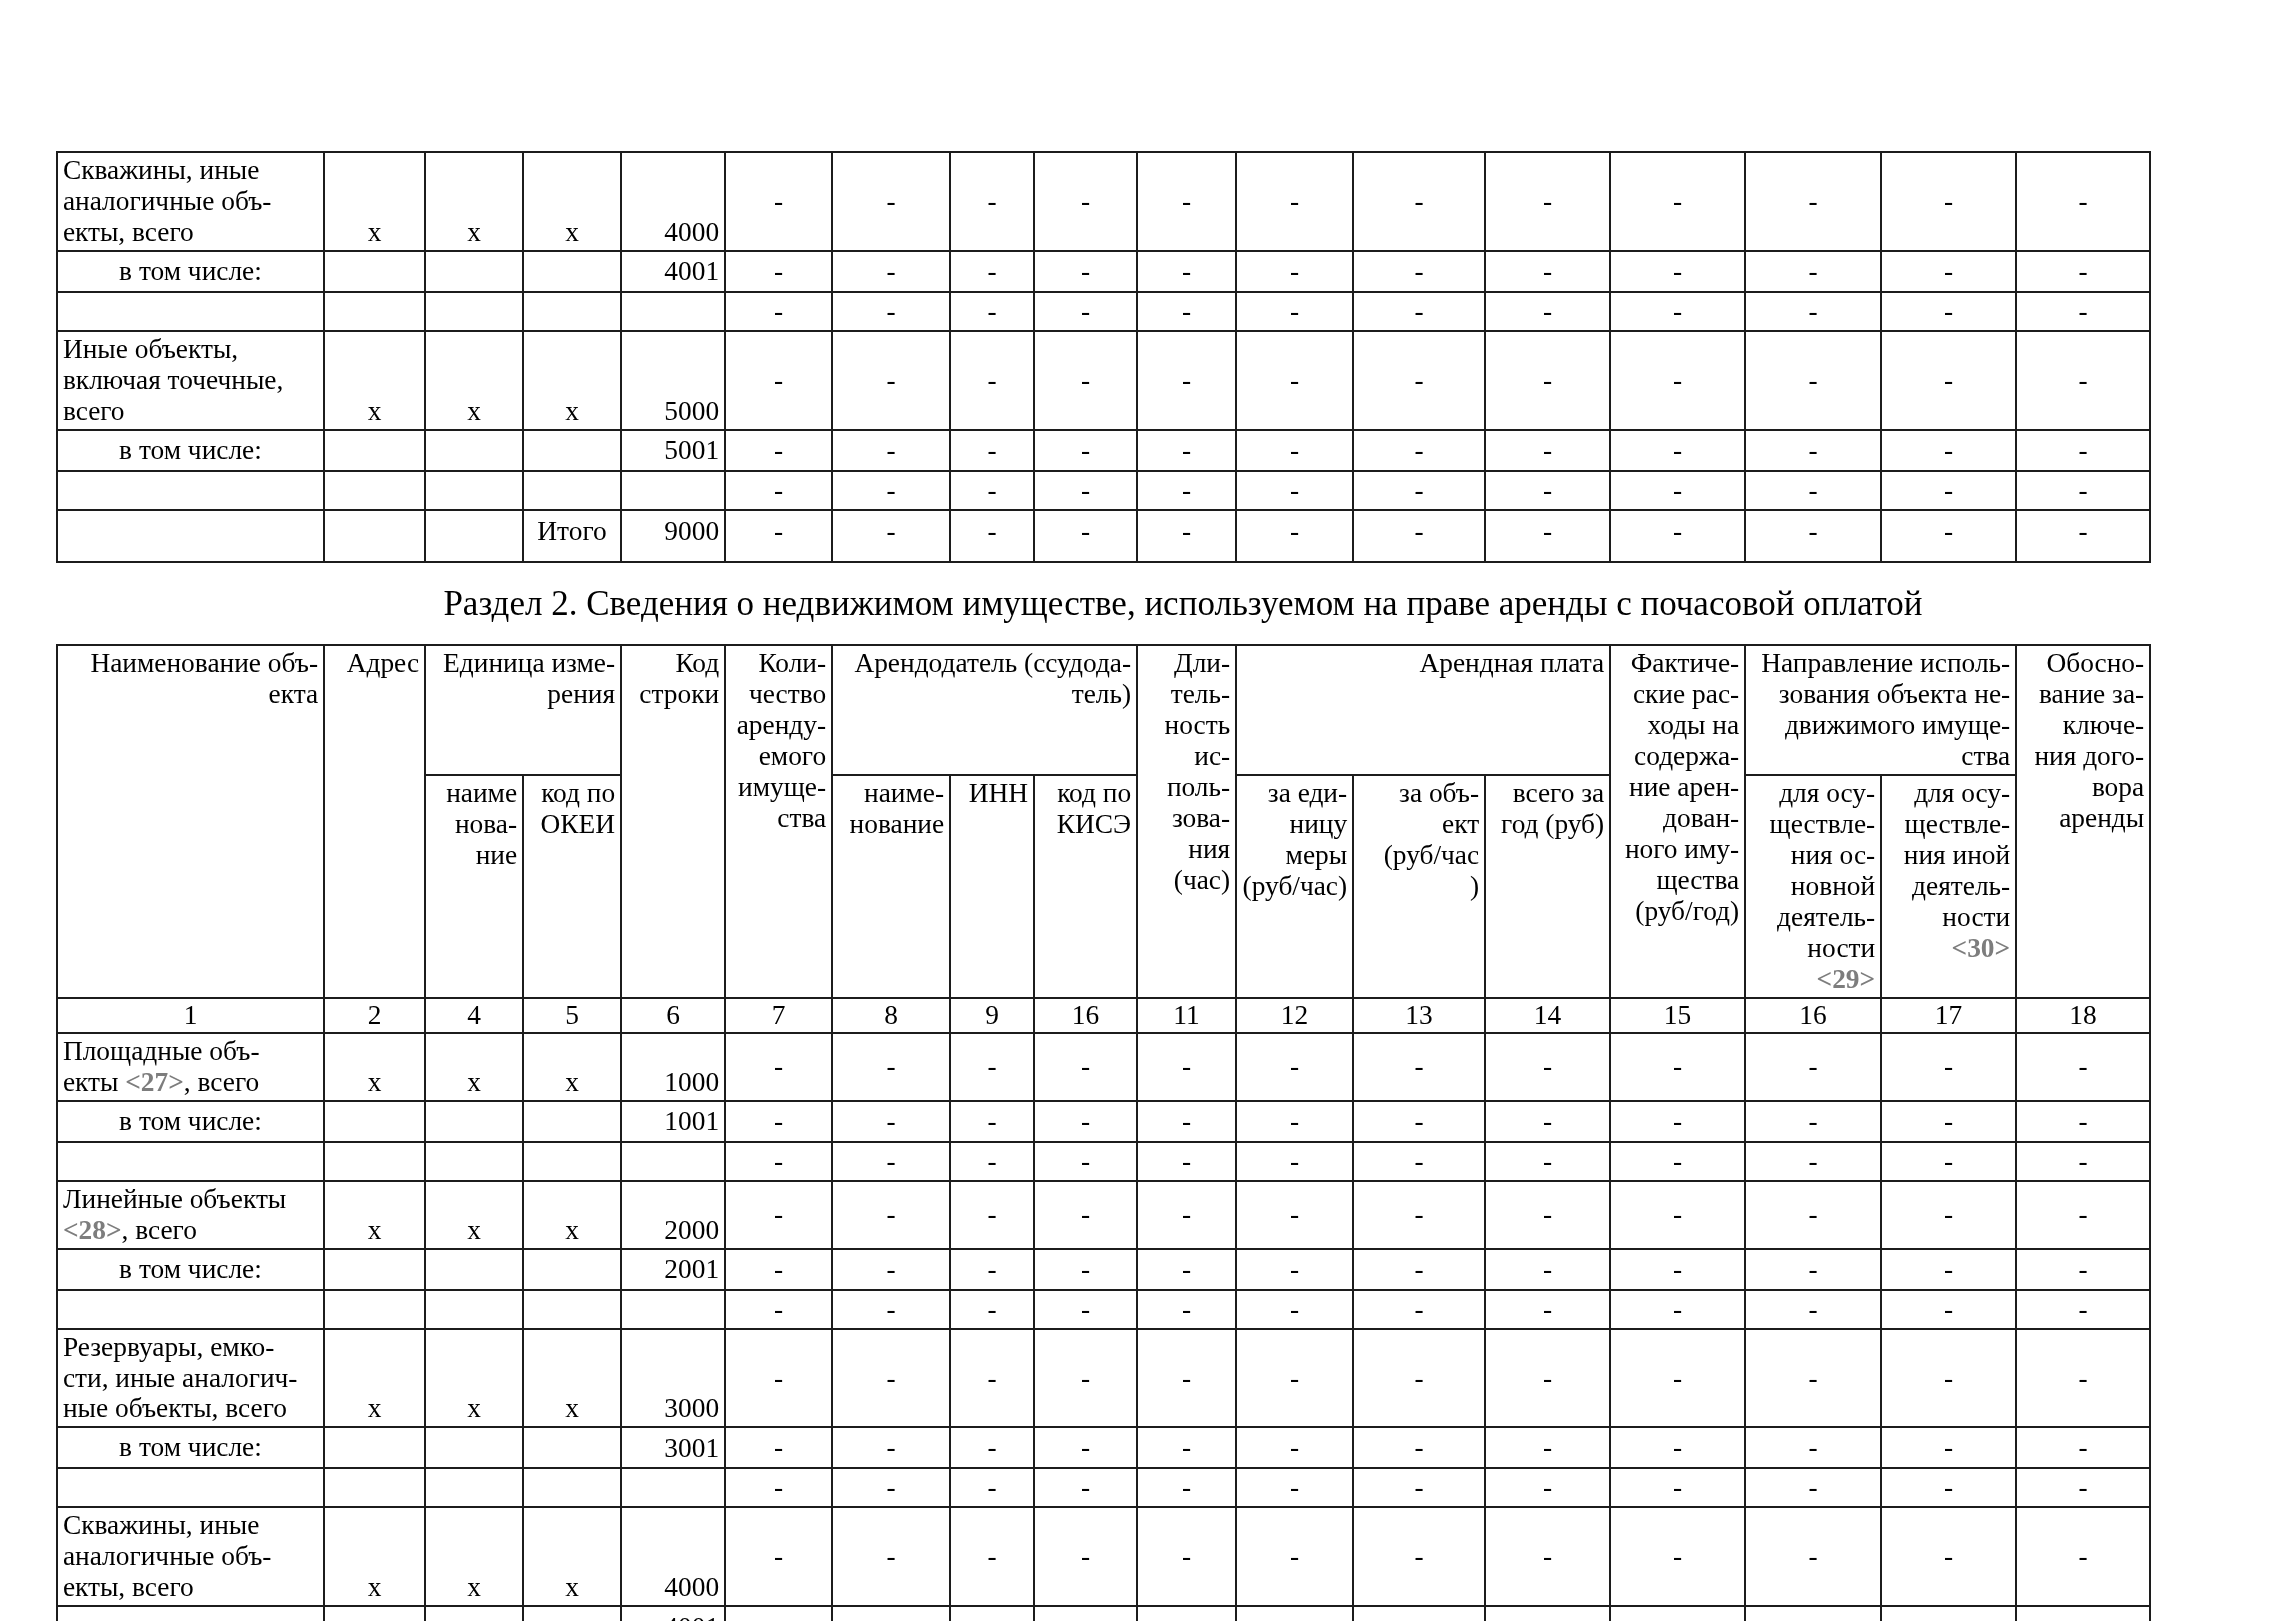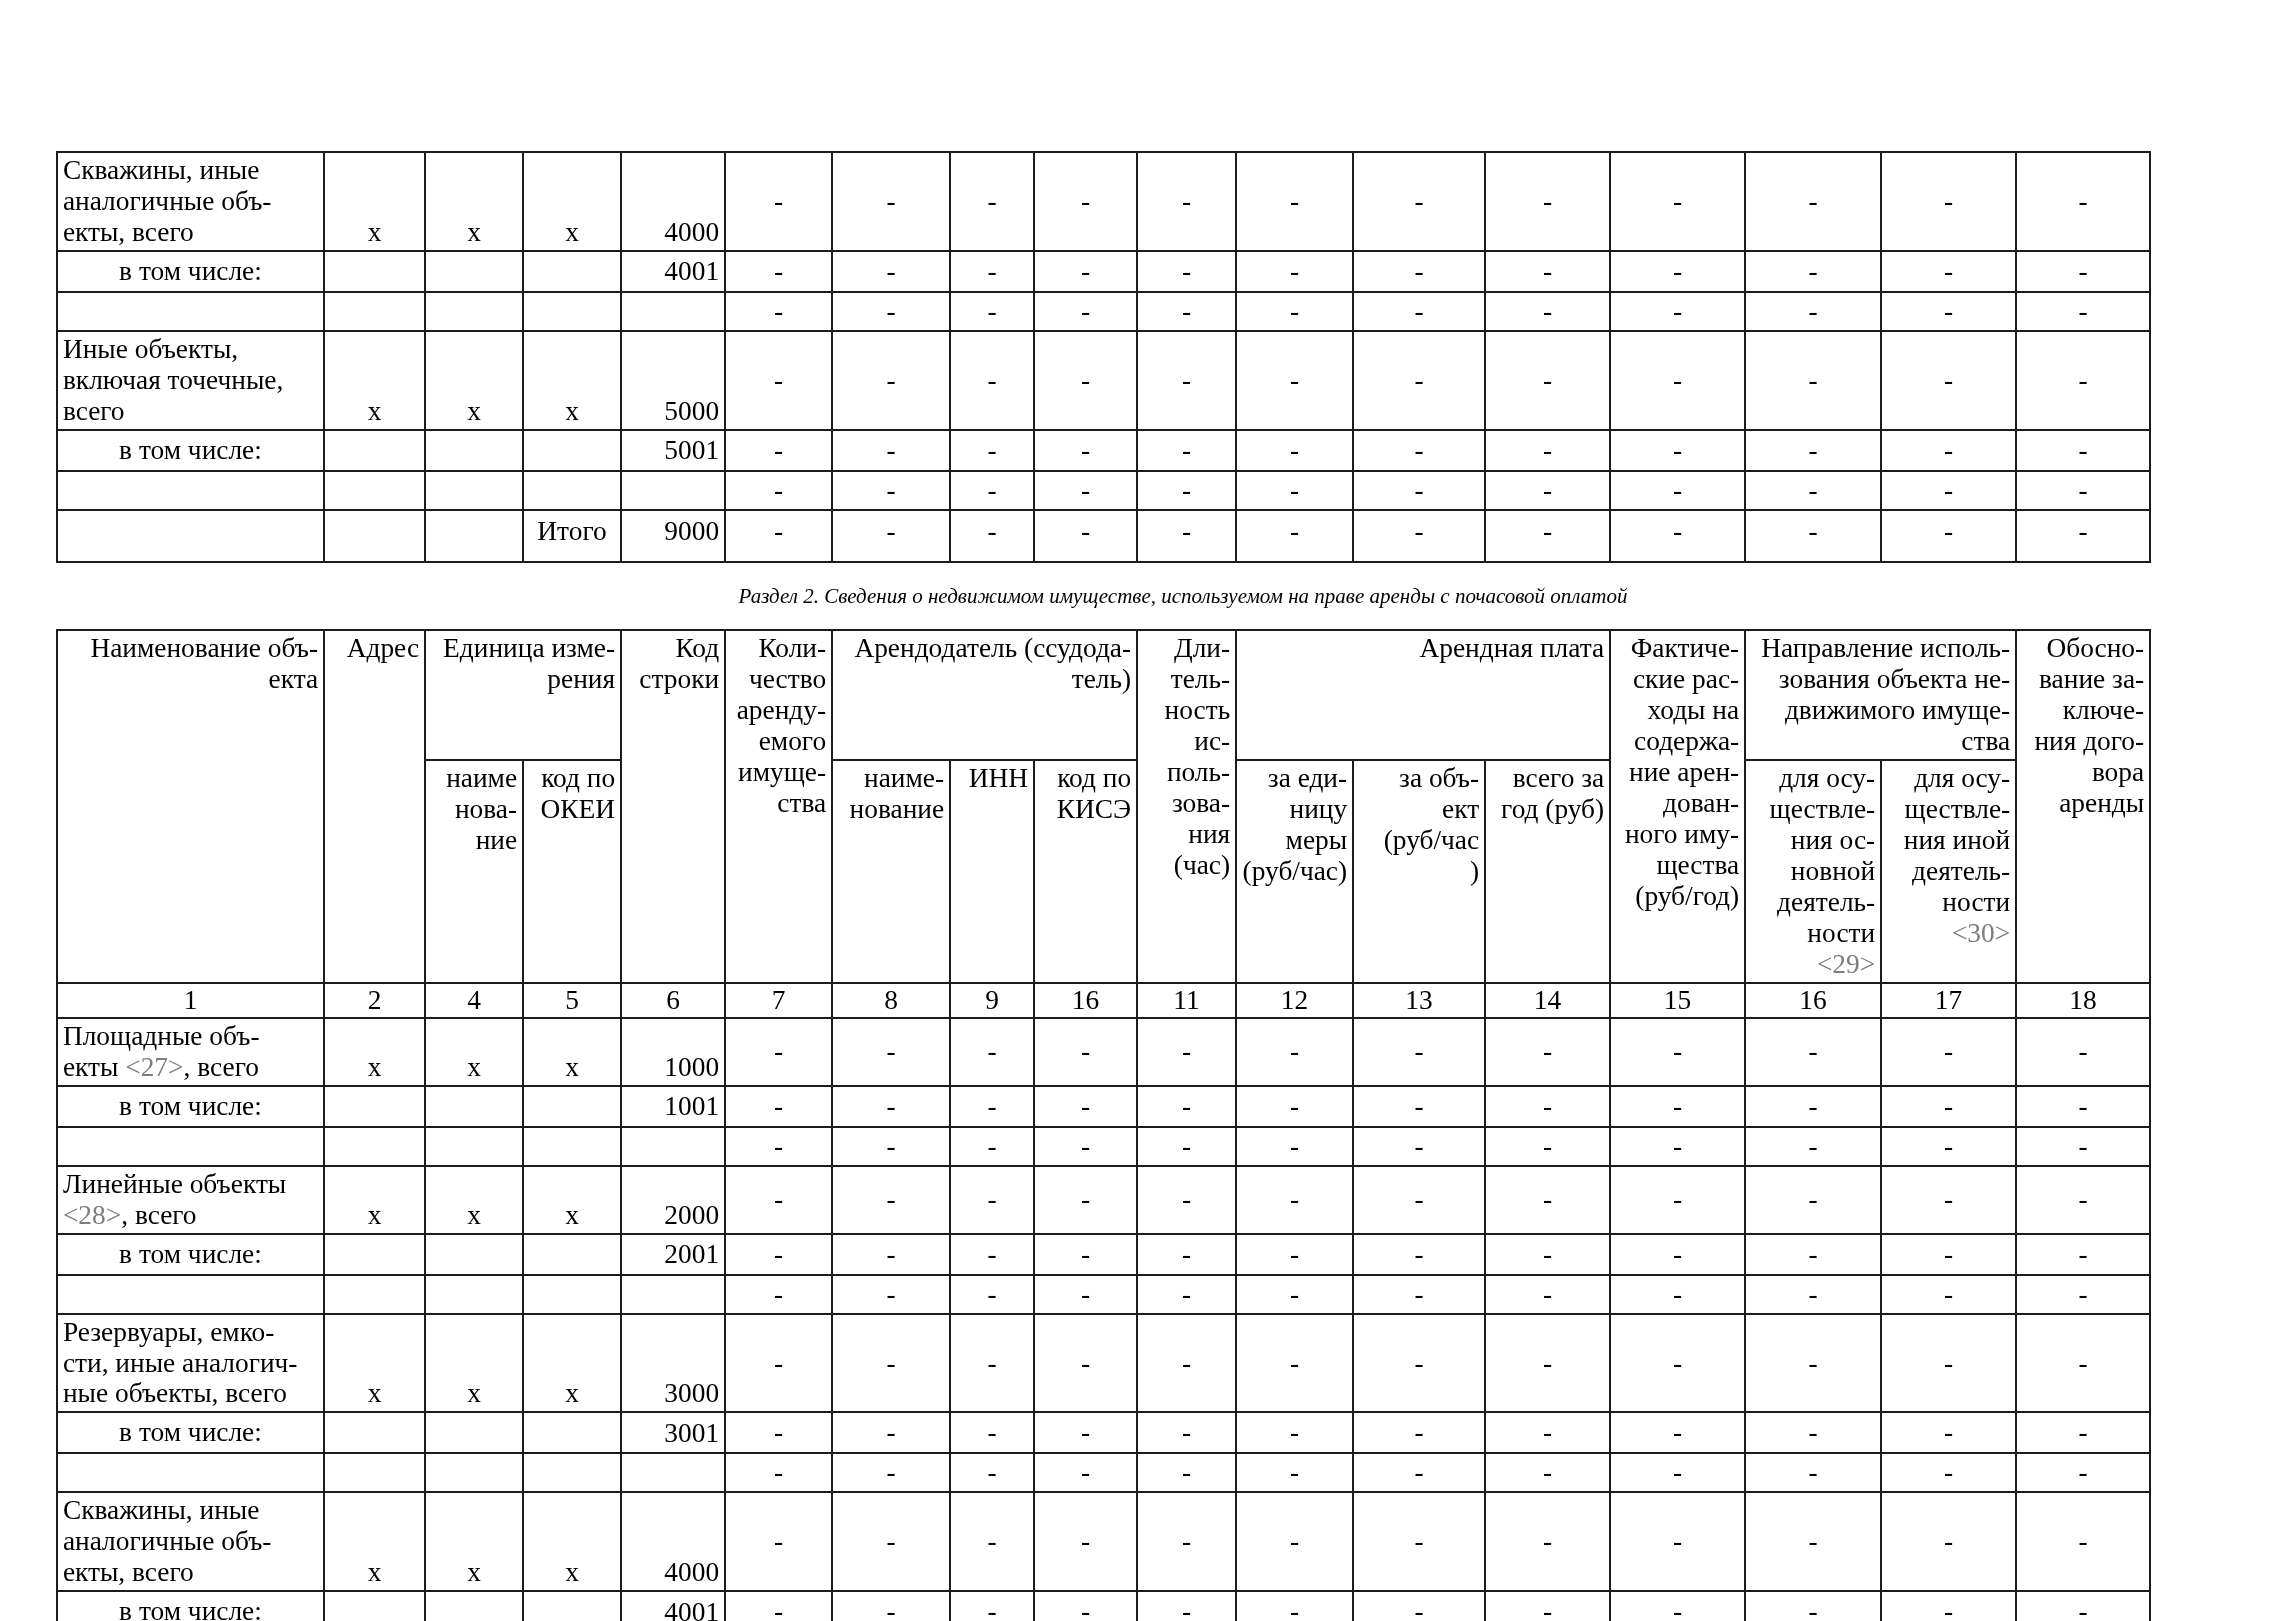--- a/index.html
+++ b/index.html
@@ -51,28 +51,27 @@
   td.xc   { text-align: center; vertical-align: bottom; padding-bottom: 2.9px; }
   td.code { text-align: right; vertical-align: bottom; padding-bottom: 2.9px; }
   td.dash { text-align: center; vertical-align: middle; }
   tr.r-sub td        { height: 35px; }
   tr.r-sub td.lbl    { text-align: center; vertical-align: middle; }
   tr.r-sub td.code,
   tr.r-sub td.xc     { vertical-align: middle; padding-bottom: 1px; }
   tr.r-empty td      { height: 33px; }
   tr.r-total td      { height: 37px; vertical-align: middle; padding-bottom: 11px; }
 
-  .ref { color: #7d7d7d; }
+  .ref { color: #7d7d7d; font-weight: bold; }
 
   .section-title {
     margin: 21.6px 0 19.6px 136px;
     width: 2094px;
     text-align: center;
-    font-size: 21px;
-    font-style: italic;
+    font-size: 35px;
   }
   .top-gap { height: 151px; }
 </style>
 </head>
 <body>
 
 <div class="page">
 
   <div class="top-gap"></div>
 

